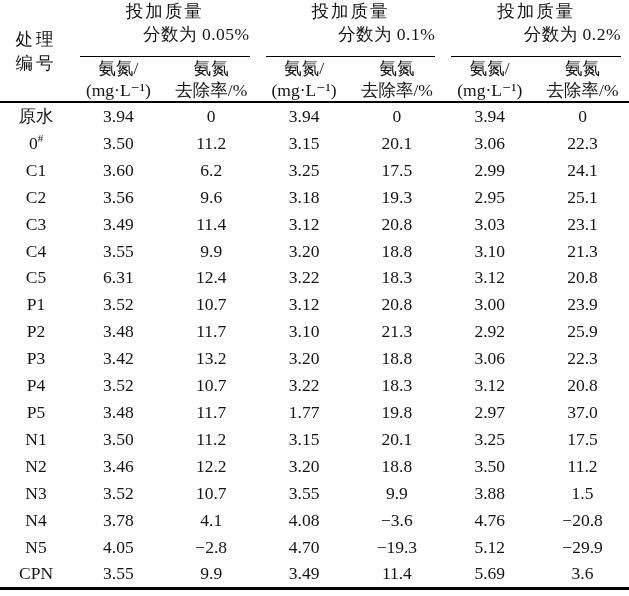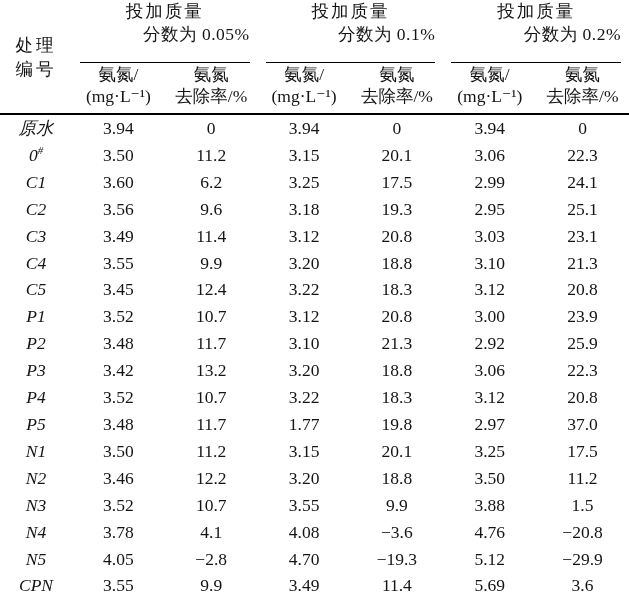--- a/index.html
+++ b/index.html
@@ -30,42 +30,42 @@
     white-space: nowrap;
   }
   
   col.c-label { width: 72px; }
   col.c-val   { width: 92.8px; }
 
   
   tr.group-row th.group-cell { padding: 0 8px; vertical-align: top; }
   .group-inner {
     border-bottom: 1.5px solid #000;
-    padding-bottom: 16px;
+    padding-bottom: 10px;
   }
   .hline { display: block; line-height: 23px; }
   .group-line1 { letter-spacing: 2px; }
   .group-line2 { letter-spacing: 0.5px; text-align: right; }
 
   
   th.treatment-th { letter-spacing: 3px; }
   th.treatment-th .hline { line-height: 24px; }
 
   
   tr.sub-row th { vertical-align: bottom; }
   tr.sub-row th, th.treatment-th {
     border-bottom: 2.5px solid #000;
     margin-top: 12px;
   }
   tr.sub-row .hline { line-height: 22px; }
-  tr.sub-row th { padding-bottom: 6px; }
+  tr.sub-row th { padding-bottom: 0; }
 
   
   tbody th, tbody td { line-height: 26.9px; }
-  tbody th { font-size: 17.5px; font-style: italic; }
+  tbody th { font-size: 17.5px; }
   sup.row-sup { font-size: 11px; line-height: 0; }
 </style>
 </head>
 <body>
 
 <table class="data-table">
   <colgroup>
     <col class="c-label">
     <col class="c-val">
       <col class="c-val">
@@ -176,21 +176,21 @@
     <th><span>C4</span><sup class="row-sup"></sup></th>
     <td>3.55</td>
     <td>9.9</td>
     <td>3.20</td>
     <td>18.8</td>
     <td>3.10</td>
     <td>21.3</td>
   </tr>
       <tr>
     <th><span>C5</span><sup class="row-sup"></sup></th>
-    <td>3.45</td>
+    <td>6.31</td>
     <td>12.4</td>
     <td>3.22</td>
     <td>18.3</td>
     <td>3.12</td>
     <td>20.8</td>
   </tr>
       <tr>
     <th><span>P1</span><sup class="row-sup"></sup></th>
     <td>3.52</td>
     <td>10.7</td>

